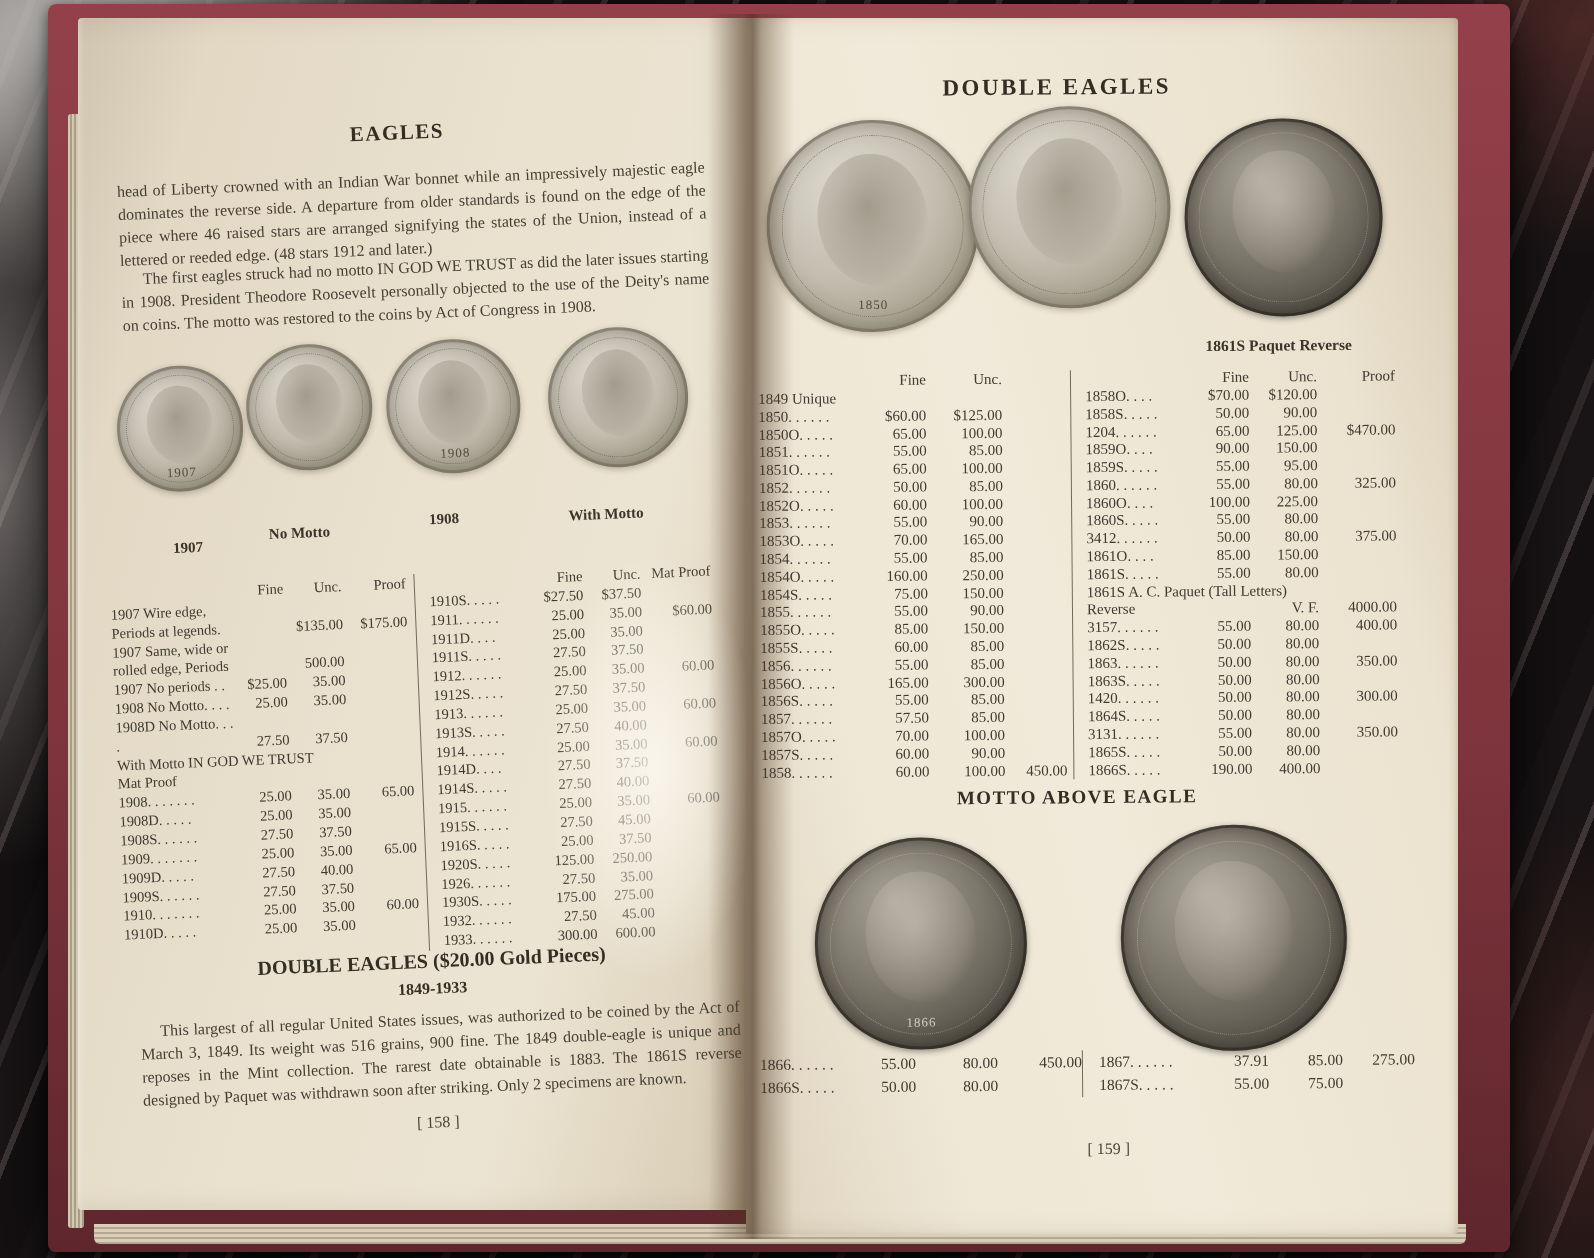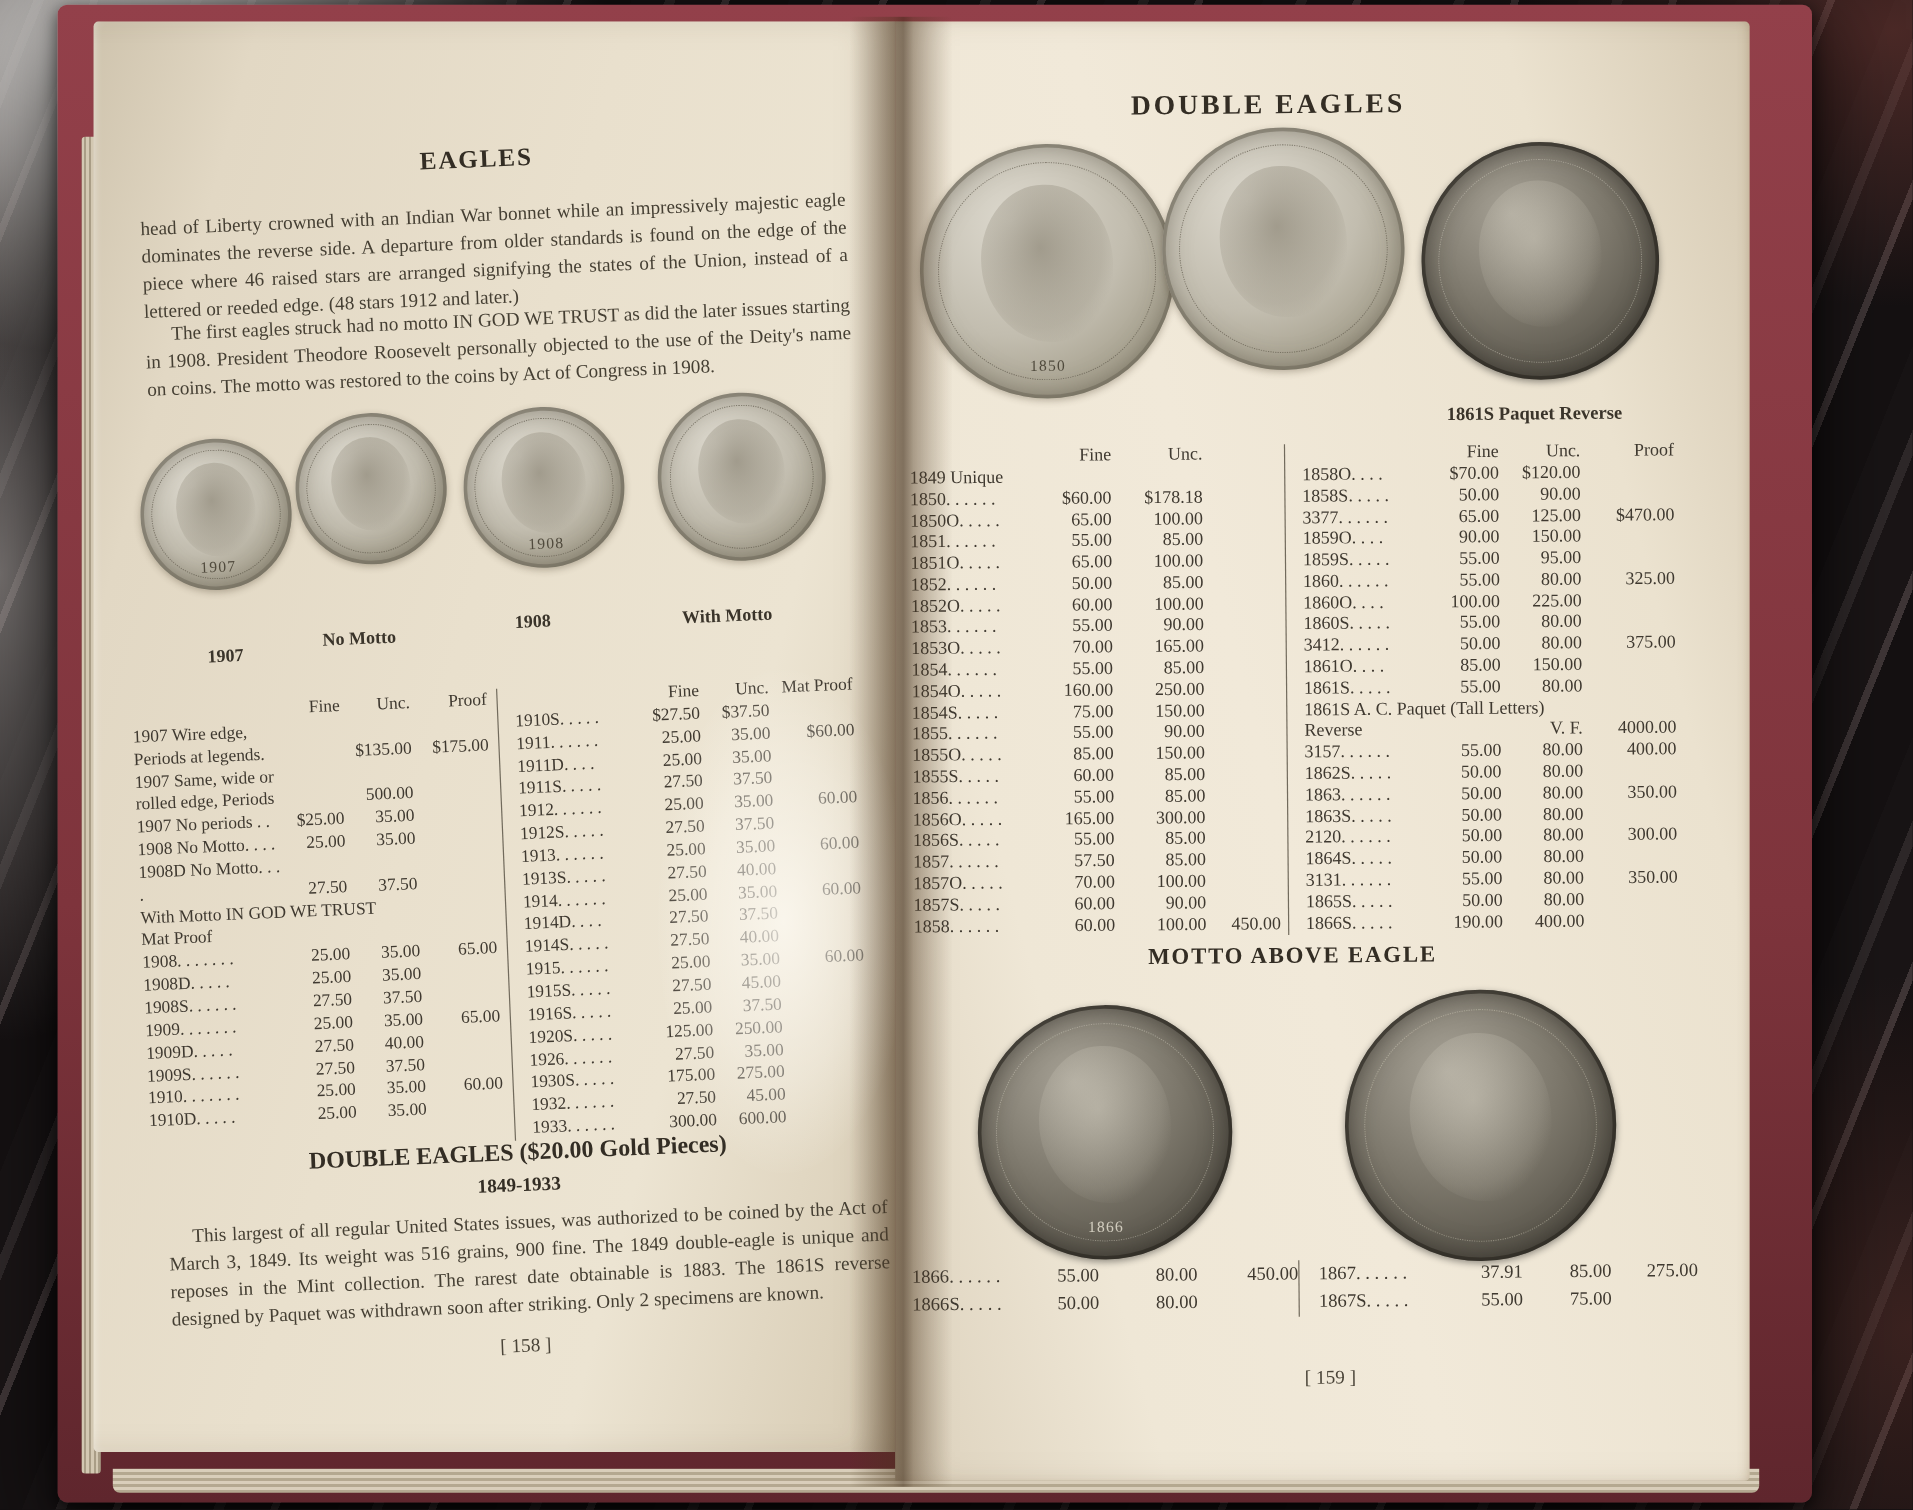--- a/index.html
+++ b/index.html
@@ -407,21 +407,21 @@
             <div>
                 <div class="trow">
                   <span class="cell c-label">1849 Unique</span>
                   <span class="cell c-fine"></span>
                   <span class="cell c-unc"></span>
                   <span class="cell c-proof"></span>
                 </div>
                 <div class="trow">
                   <span class="cell c-label">1850. . . . . .</span>
                   <span class="cell c-fine">$60.00</span>
-                  <span class="cell c-unc">$178.18</span>
+                  <span class="cell c-unc">$125.00</span>
                   <span class="cell c-proof"></span>
                 </div>
                 <div class="trow">
                   <span class="cell c-label">1850O. . . . .</span>
                   <span class="cell c-fine">65.00</span>
                   <span class="cell c-unc">100.00</span>
                   <span class="cell c-proof"></span>
                 </div>
                 <div class="trow">
                   <span class="cell c-label">1851. . . . . .</span>
@@ -553,21 +553,21 @@
                   <span class="cell c-unc">$120.00</span>
                   <span class="cell c-proof"></span>
                 </div>
                 <div class="trow">
                   <span class="cell c-label">1858S. . . . .</span>
                   <span class="cell c-fine">50.00</span>
                   <span class="cell c-unc">90.00</span>
                   <span class="cell c-proof"></span>
                 </div>
                 <div class="trow">
-                  <span class="cell c-label">3377. . . . . .</span>
+                  <span class="cell c-label">1204. . . . . .</span>
                   <span class="cell c-fine">65.00</span>
                   <span class="cell c-unc">125.00</span>
                   <span class="cell c-proof">$470.00</span>
                 </div>
                 <div class="trow">
                   <span class="cell c-label">1859O. . . .</span>
                   <span class="cell c-fine">90.00</span>
                   <span class="cell c-unc">150.00</span>
                   <span class="cell c-proof"></span>
                 </div>
@@ -640,21 +640,21 @@
                   <span class="cell c-unc">80.00</span>
                   <span class="cell c-proof">350.00</span>
                 </div>
                 <div class="trow">
                   <span class="cell c-label">1863S. . . . .</span>
                   <span class="cell c-fine">50.00</span>
                   <span class="cell c-unc">80.00</span>
                   <span class="cell c-proof"></span>
                 </div>
                 <div class="trow">
-                  <span class="cell c-label">2120. . . . . .</span>
+                  <span class="cell c-label">1420. . . . . .</span>
                   <span class="cell c-fine">50.00</span>
                   <span class="cell c-unc">80.00</span>
                   <span class="cell c-proof">300.00</span>
                 </div>
                 <div class="trow">
                   <span class="cell c-label">1864S. . . . .</span>
                   <span class="cell c-fine">50.00</span>
                   <span class="cell c-unc">80.00</span>
                   <span class="cell c-proof"></span>
                 </div>

